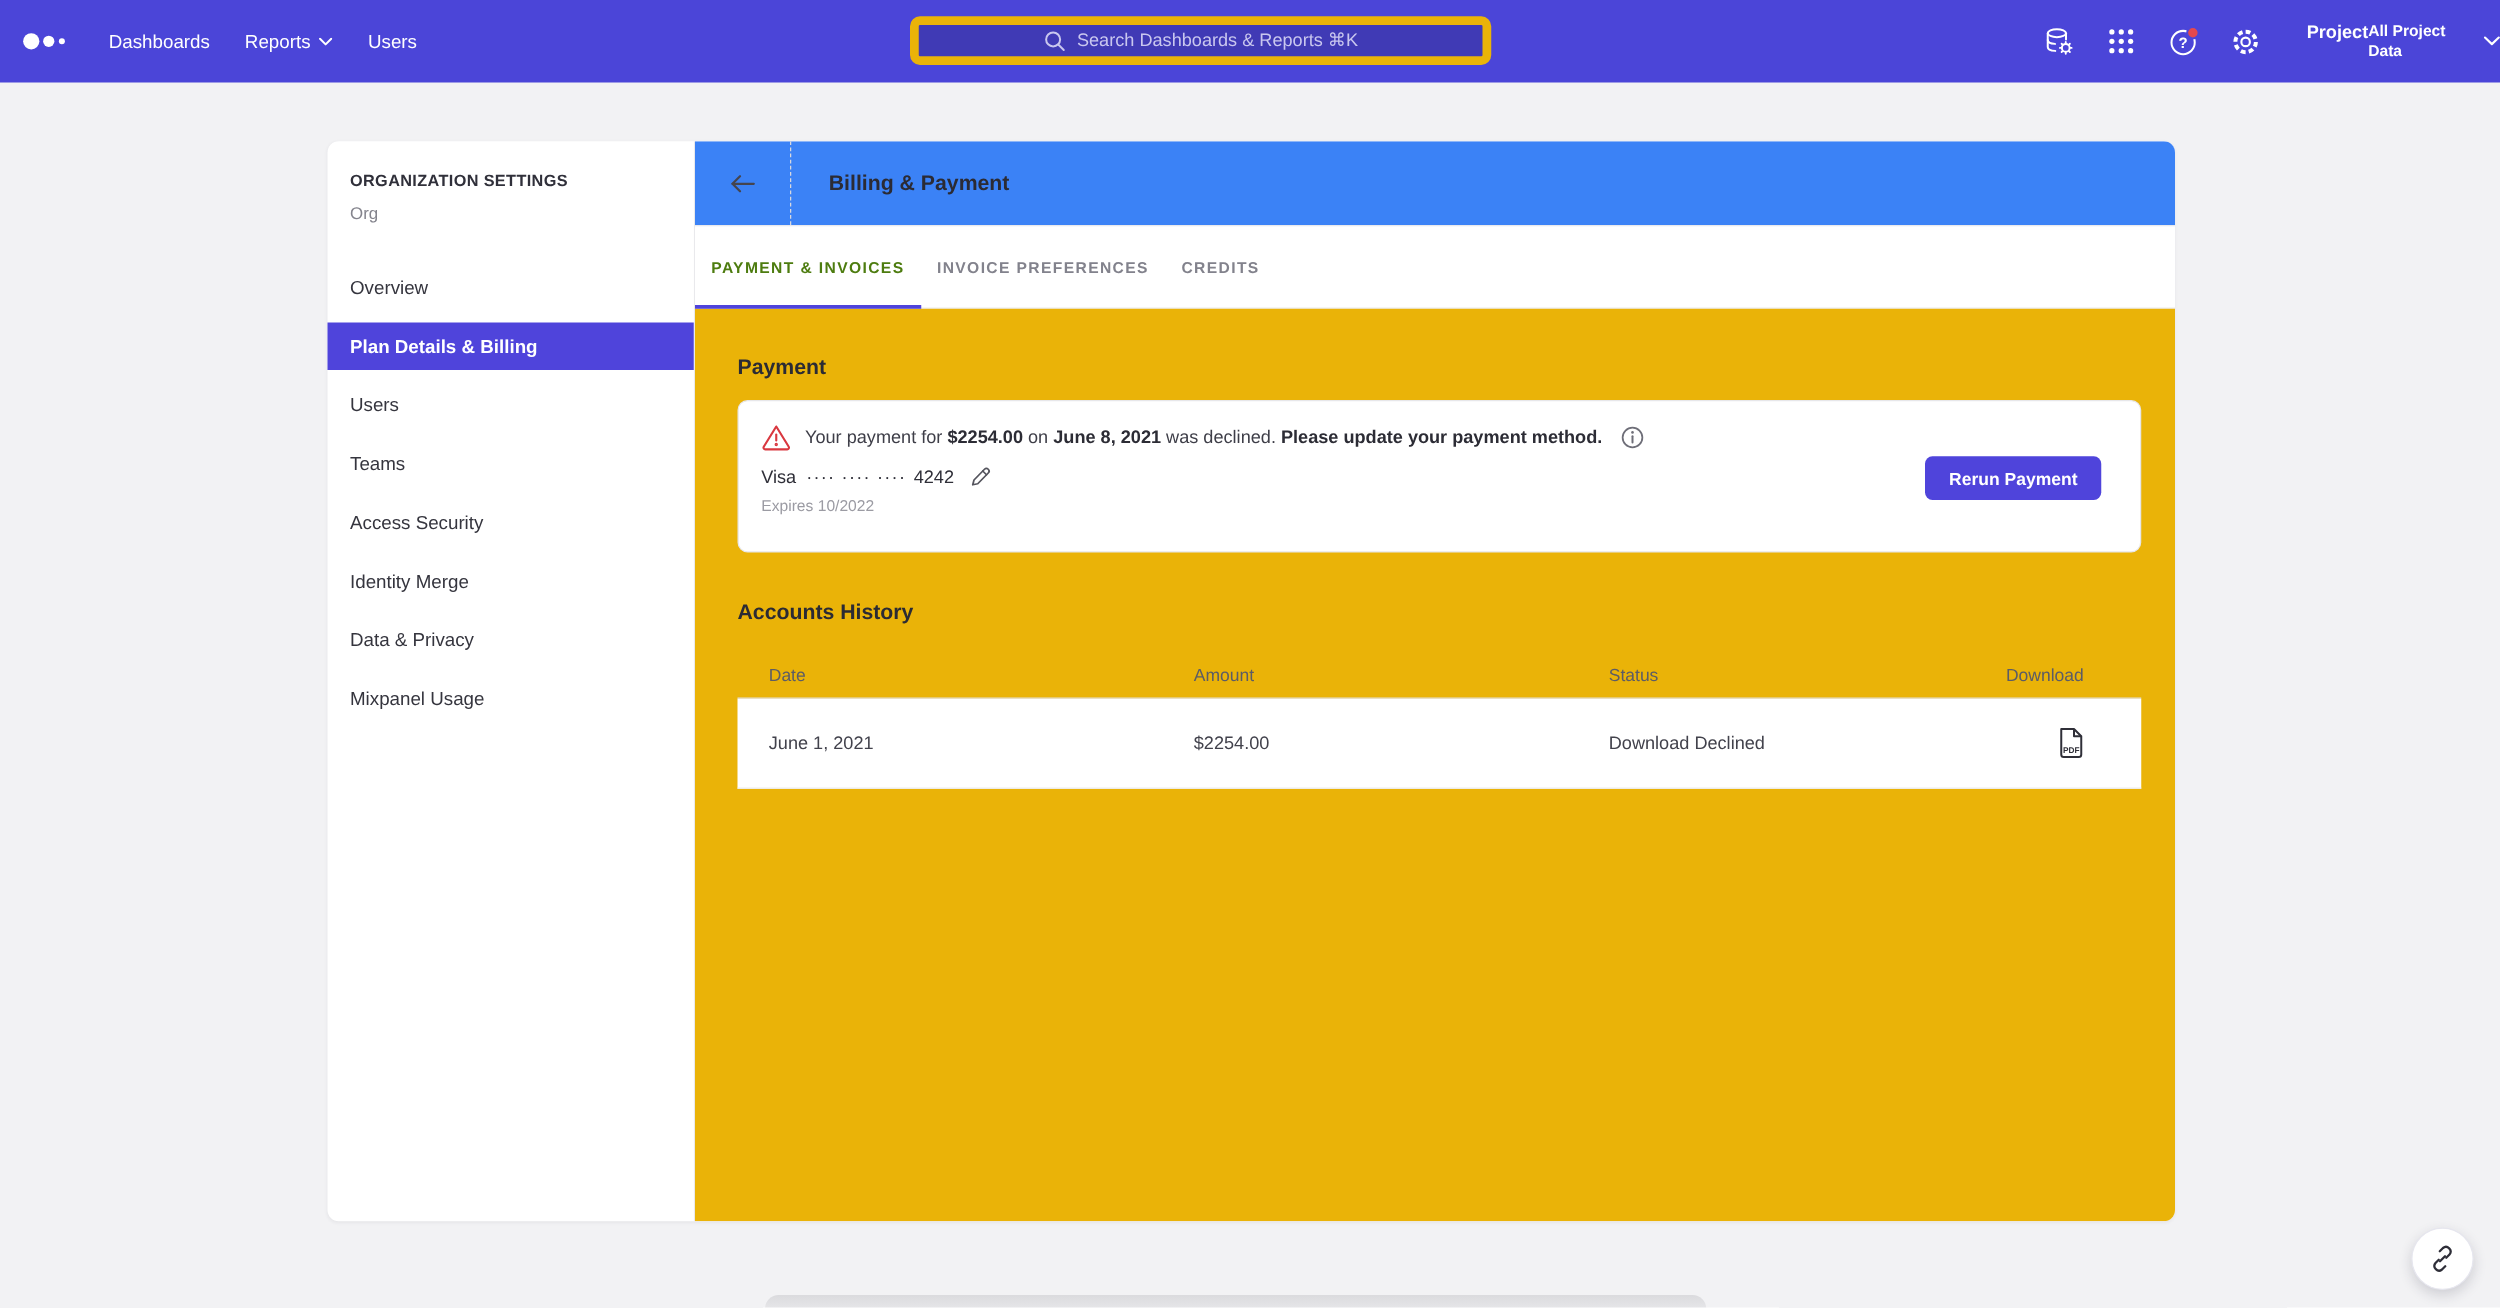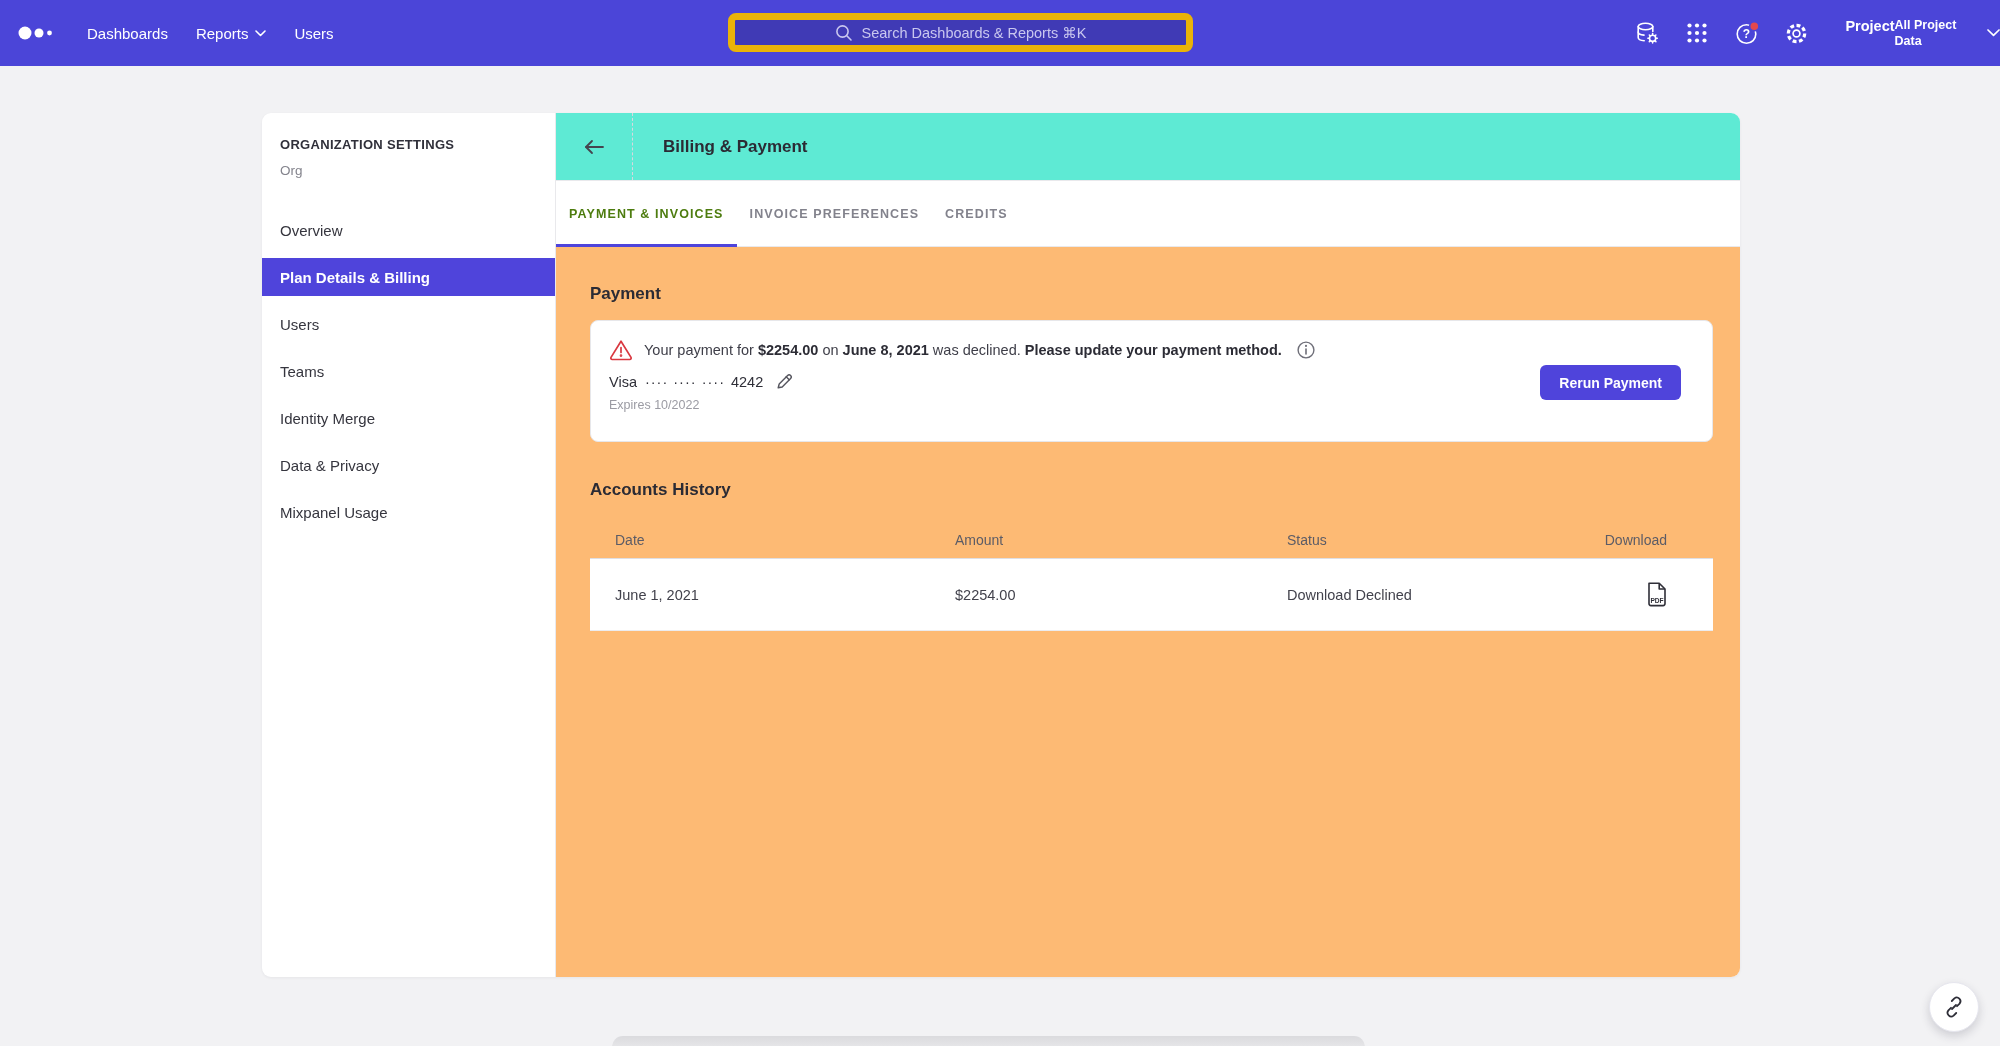--- a/index.html
+++ b/index.html
@@ -54,33 +54,33 @@
   .sidebar-org { padding-left:18px; margin-top:11px; font-size:13.5px; color:#84848d; }
   .sidebar-nav { margin-top:33px; }
   .sidebar-item {
     height:38px; margin-bottom:9px; display:flex; align-items:center;
     padding-left:18px; font-size:15px; color:#35353e; cursor:pointer;
   }
   .sidebar-item.active { background:#4f44db; color:#ffffff; font-weight:700; }
 
   
   .main-col { flex:1; display:flex; flex-direction:column; border-radius:0 9px 9px 0; overflow:hidden; }
-  .page-header { height:68px; display:flex; align-items:stretch; border-bottom:1px solid #e9e9ec; background:#5eead4; }
+  .page-header { height:68px; display:flex; align-items:stretch; border-bottom:1px solid #e9e9ec; background:#3b82f6; }
   .back-zone { width:77px; display:flex; align-items:center; justify-content:center; border-right:1px dashed #d8d8de; cursor:pointer; }
   .page-title { display:flex; align-items:center; padding-left:30px; font-size:17px; font-weight:700; color:#2b2b34; }
 
   .tab-bar { height:66px; display:flex; align-items:stretch; border-bottom:1px solid #e9e9ec; background:#fff; }
   .tab {
     display:flex; align-items:center; padding:0 13px; position:relative; cursor:pointer;
     font-size:12.5px; font-weight:700; letter-spacing:1.1px; color:#82828c;
   }
   .tab.active { color:#4d7c0f; }
   .tab.active::after { content:""; position:absolute; left:0; right:0; bottom:-1px; height:3px; background:#4f44db; }
 
-  .content { flex:1; background:#fdba74; padding:0 27px 0 34px; }
+  .content { flex:1; background:#eab308; padding:0 27px 0 34px; }
   .section-heading { font-size:17px; font-weight:700; color:#2b2b34; }
   .h-payment { margin-top:37px; }
   .h-invoices { margin-top:38px; }
 
   
   .payment-card {
     margin-top:16px; height:122px; background:#ffffff;
     border:1px solid #e7e7ea; border-radius:8px; position:relative; padding:16px 18px;
   }
   .alert-row { display:flex; align-items:center; gap:11px; margin-top:2px; }
@@ -230,20 +230,21 @@
 <div class="main-card">
 
   <div class="settings-sidebar">
     <div class="sidebar-title">ORGANIZATION SETTINGS</div>
     <div class="sidebar-org">Org</div>
     <div class="sidebar-nav">
       <div class="sidebar-item">Overview</div>
       <div class="sidebar-item active">Plan Details &amp; Billing</div>
       <div class="sidebar-item">Users</div>
       <div class="sidebar-item">Teams</div>
+      <div class="sidebar-item">Access Security</div>
       <div class="sidebar-item">Identity Merge</div>
       <div class="sidebar-item">Data &amp; Privacy</div>
       <div class="sidebar-item">Mixpanel Usage</div>
     </div>
   </div>
 
   <div class="main-col">
 
     <div class="page-header">
       <div class="back-zone">

